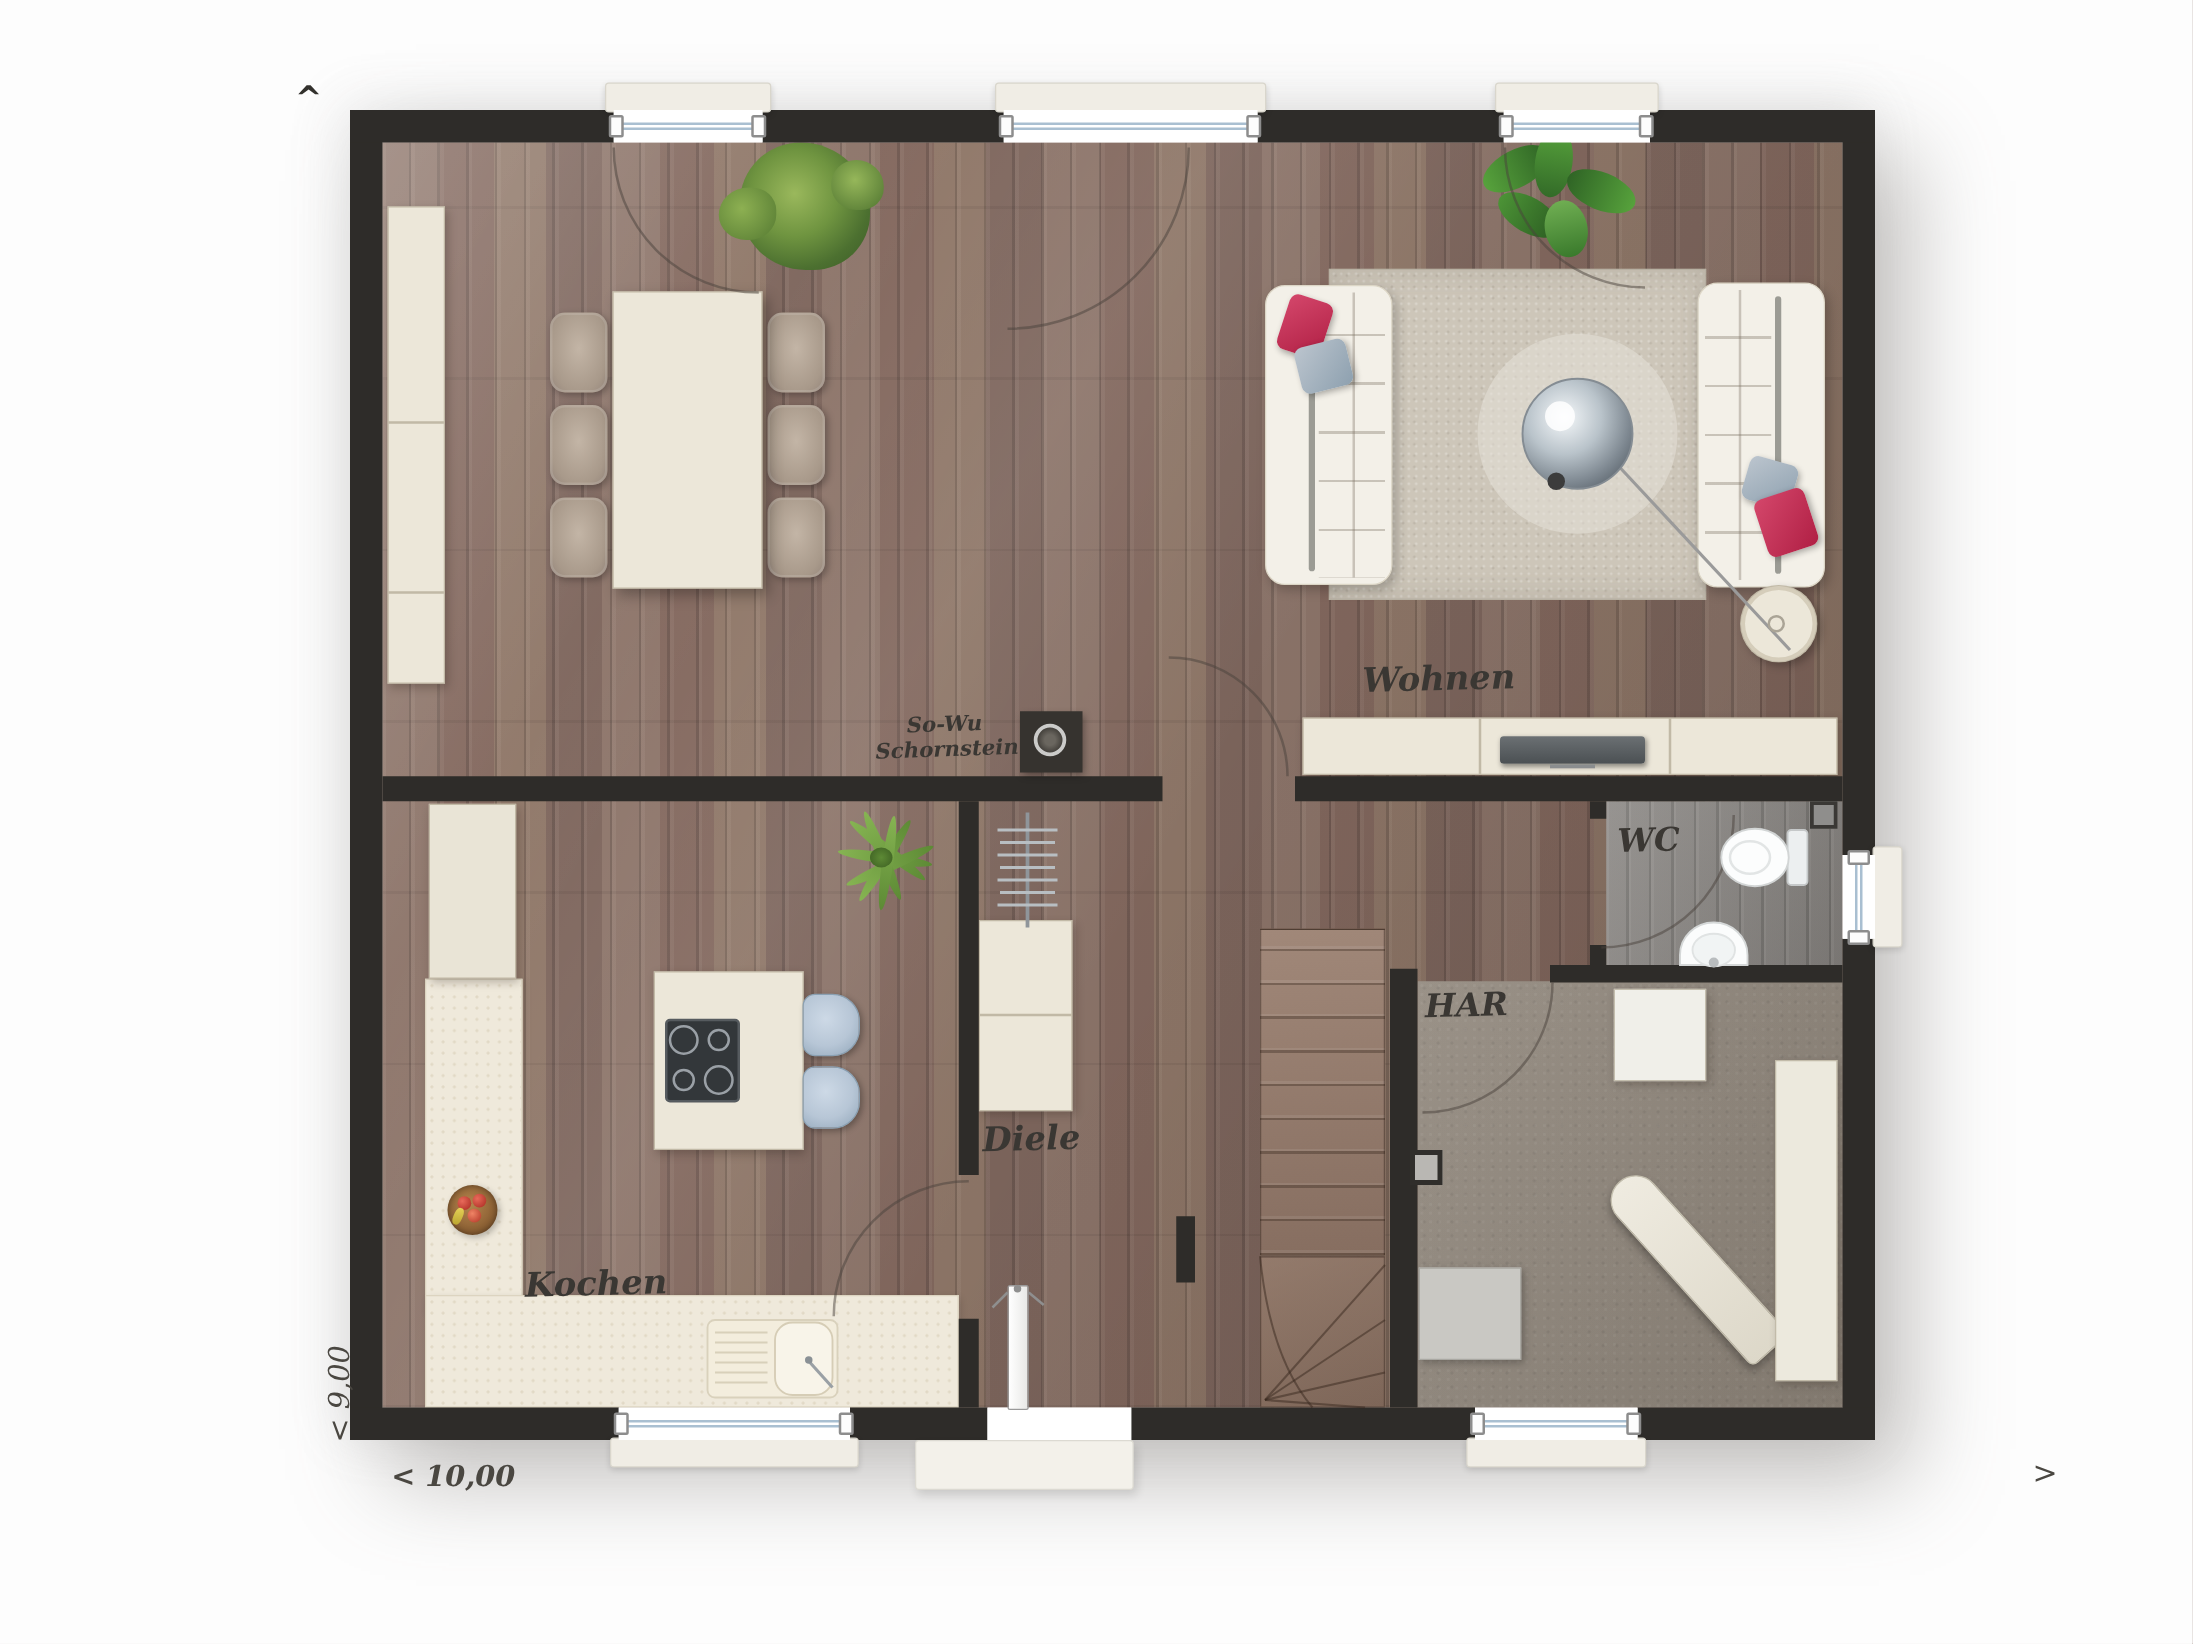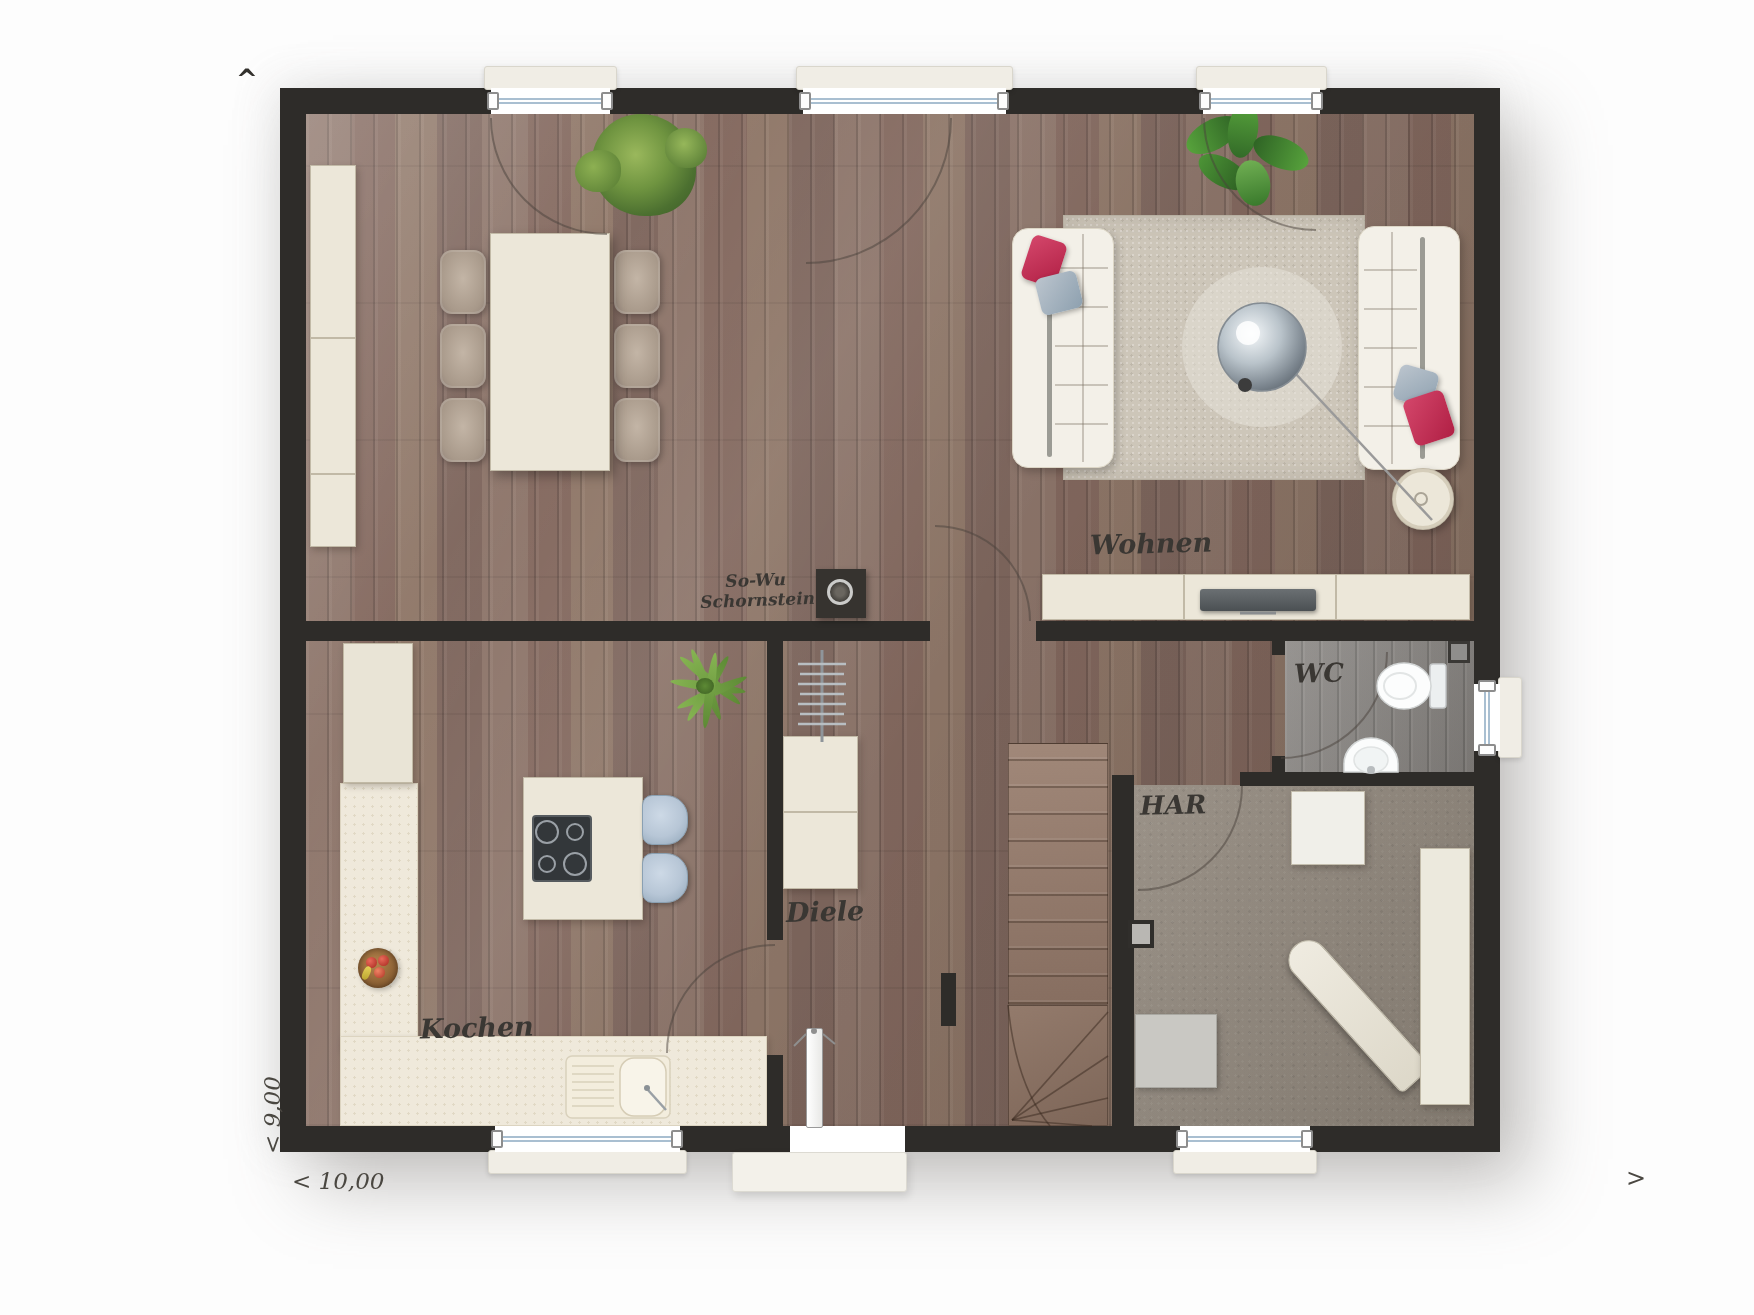--- a/index.html
+++ b/index.html
@@ -373,18 +373,18 @@
 
   <div class="label room-label" style="left:1090px;top:528px;">Wohnen</div>
   <div class="label room-label" style="left:420px;top:1012px;">Kochen</div>
   <div class="label room-label" style="left:786px;top:896px;">Diele</div>
   <div class="label room-label" style="left:1294px;top:658px;font-size:26px;">WC</div>
   <div class="label room-label" style="left:1140px;top:790px;font-size:26px;">HAR</div>
   <div class="label small-label" style="left:700px;top:570px;width:112px;">
     <div>So-Wu</div>
     <div>Schornstein</div>
   </div>
-  <div class="label dim-label" style="left:292px;top:1168px;font-style:italic;">&lt; 10,00</div>
+  <div class="label dim-label" style="left:313px;top:1168px;font-style:italic;font-weight:bold;">&lt; 10,00</div>
   <div class="label dim-label" style="left:212px;top:1102px;width:120px;text-align:center;transform:rotate(-90deg);">&lt; 9,00</div>
   <div class="label dim-label" style="left:1626px;top:1164px;font-size:24px;">&gt;</div>
   <div class="label" style="left:236px;top:64px;font-size:26px;font-family:'DejaVu Sans',sans-serif;font-style:normal;color:#33312d;">^</div>
 
 </div>
 
 </body></html>

